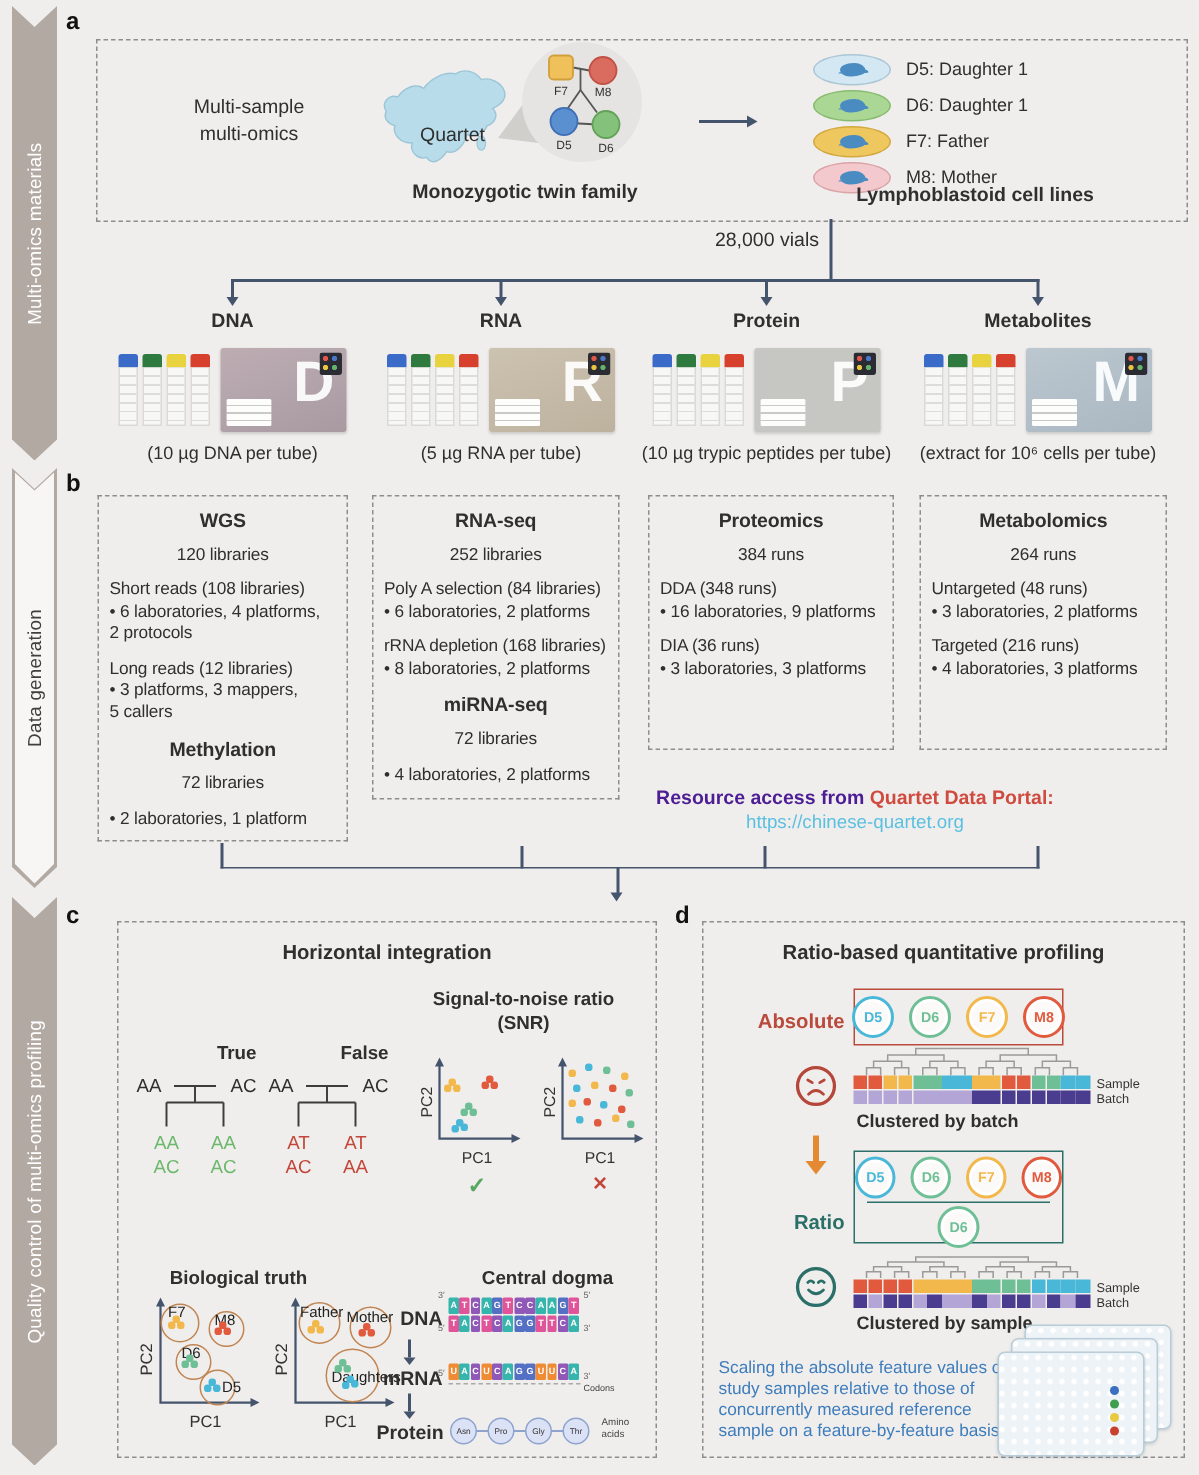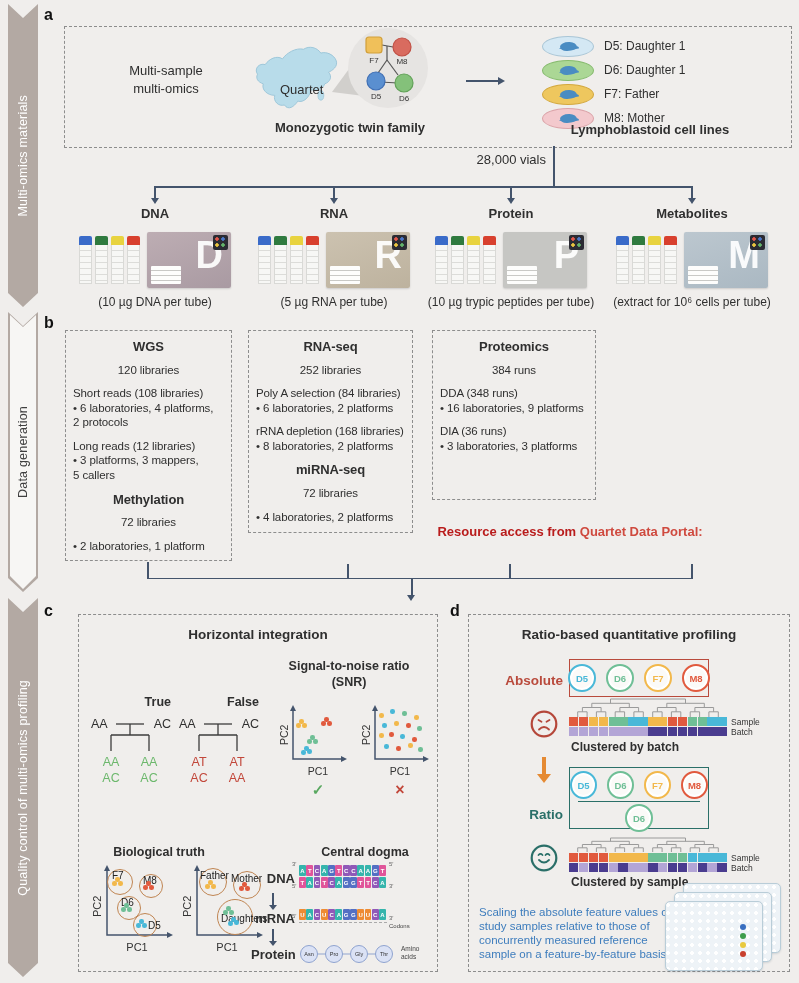--- a/index.html
+++ b/index.html
@@ -325,24 +325,35 @@
   <div class="bbox" style="left:432px;top:330px;width:164px;height:170px;">
     <div>
         <div class="ln h">Proteomics</div>
         <div class="ln c">384 runs</div>
         <div class="ln">DDA (348 runs)</div>
         <div class="ln">• 16 laboratories, 9 platforms</div>
         <div class="ln t">DIA (36 runs)</div>
         <div class="ln">• 3 laboratories, 3 platforms</div>
       </div>
   </div>
+  <div class="bbox" style="left:613px;top:330px;width:165px;height:170px;">
+    <div>
+        <div class="ln h">Metabolomics</div>
+        <div class="ln c">264 runs</div>
+        <div class="ln">Untargeted (48 runs)</div>
+        <div class="ln">• 3 laboratories, 2 platforms</div>
+        <div class="ln t">Targeted (216 runs)</div>
+        <div class="ln">• 4 laboratories, 3 platforms</div>
+      </div>
+  </div>
 
   <div class="ctext" style="left:425px;top:524px;width:290px;font-size:13px;font-weight:600;">
-    <span style="color:#b91c1c;">Resource access from </span><span style="color:#cf4a3f;">Quartet Data Portal:</span>
-  </div>
+    <span style="color:#4c1d95;">Resource access from </span><span style="color:#cf4a3f;">Quartet Data Portal:</span>
+  </div>
+  <div class="ctext" style="left:425px;top:541px;width:290px;font-size:12.5px;color:#5bc0e0;">https://chinese-quartet.org</div>
 
   <div class="vline" style="left:147px;top:562px;width:1.6px;height:17px;"></div>
   <div class="vline" style="left:347px;top:564px;width:1.6px;height:15px;"></div>
   <div class="vline" style="left:509px;top:564px;width:1.6px;height:15px;"></div>
   <div class="vline" style="left:691px;top:564px;width:1.6px;height:15px;"></div>
   <div class="hline" style="left:147px;top:577.5px;width:546px;height:1.6px;"></div>
   <div class="vline" style="left:411px;top:577.5px;width:1.6px;height:18px;"></div>
   <div class="ah-down" style="left:407.3px;top:595px;"></div>
 
   <div class="pletter" style="left:44px;top:602px;">c</div>

